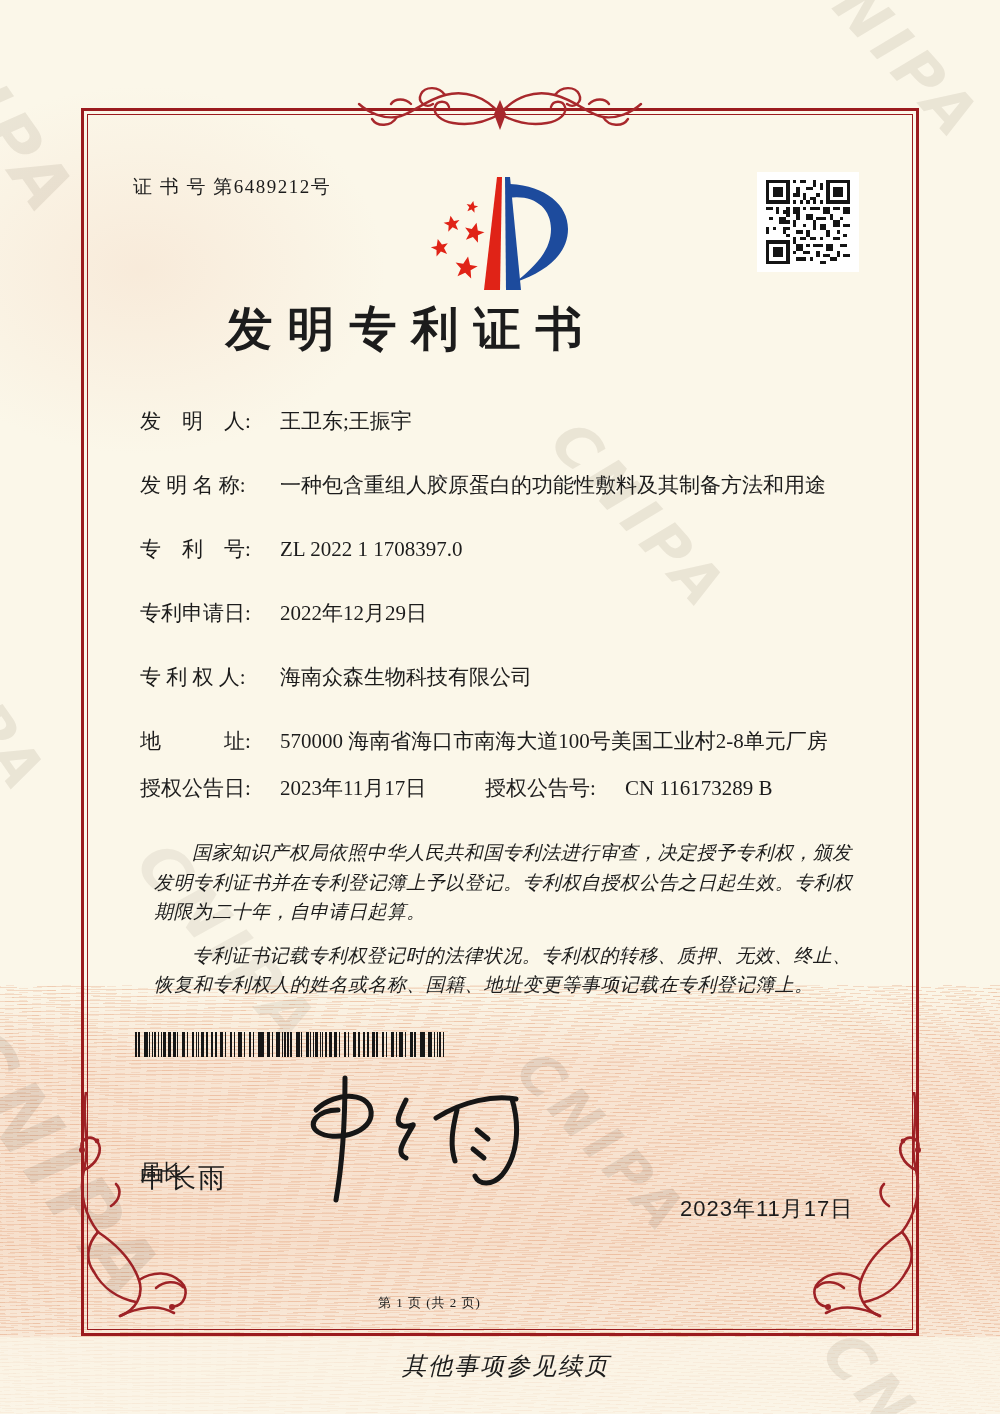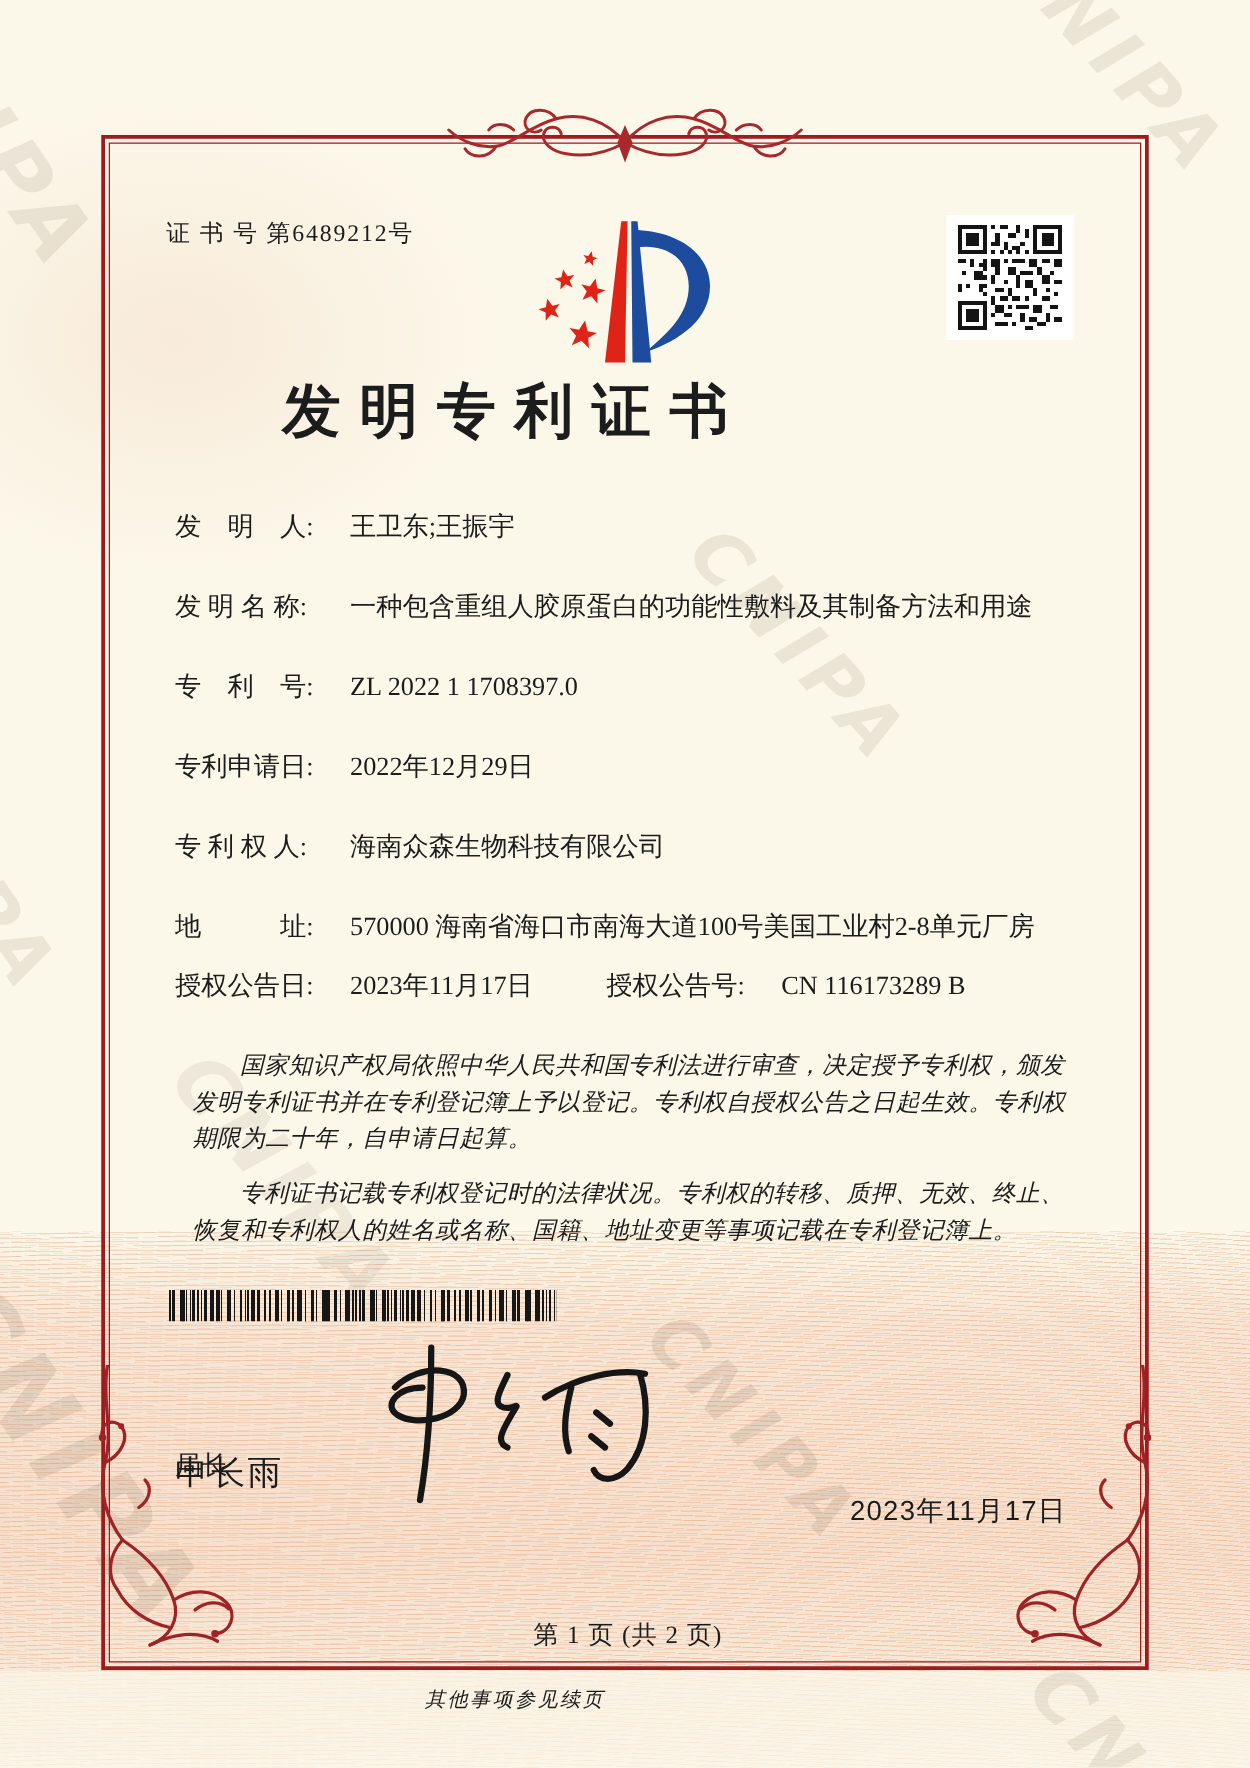--- a/index.html
+++ b/index.html
@@ -102,26 +102,26 @@
   .director-name{
     position:absolute;left:140px;top:1160px;
     font-family:"Liberation Sans","DejaVu Sans",sans-serif;font-size:27px;letter-spacing:2px;
   }
   .signature{position:absolute;left:278px;top:1068px;}
   .issue-date{
     position:absolute;left:680px;top:1194px;
     font-family:"Liberation Sans","DejaVu Sans",sans-serif;font-size:22px;letter-spacing:1px;
   }
   .page-indicator{
-    position:absolute;left:378px;top:1294px;width:200px;text-align:right;
-    font-size:20px;letter-spacing:1px;
+    position:absolute;left:378px;top:1294px;width:200px;text-align:left;
+    font-size:13px;letter-spacing:1px;
   }
   .footer-note{
-    position:absolute;left:340px;top:1350px;width:270px;text-align:left;
-    font-size:16px;font-style:italic;letter-spacing:2px;
+    position:absolute;left:340px;top:1350px;width:270px;text-align:right;
+    font-size:24px;font-style:italic;letter-spacing:2px;
   }
 </style>
 </head>
 <body>
 
 <div class="page">
 
   <div class="soft-blob"></div>
   <div class="wave-area"></div>
   <div class="wave-fade"></div>

